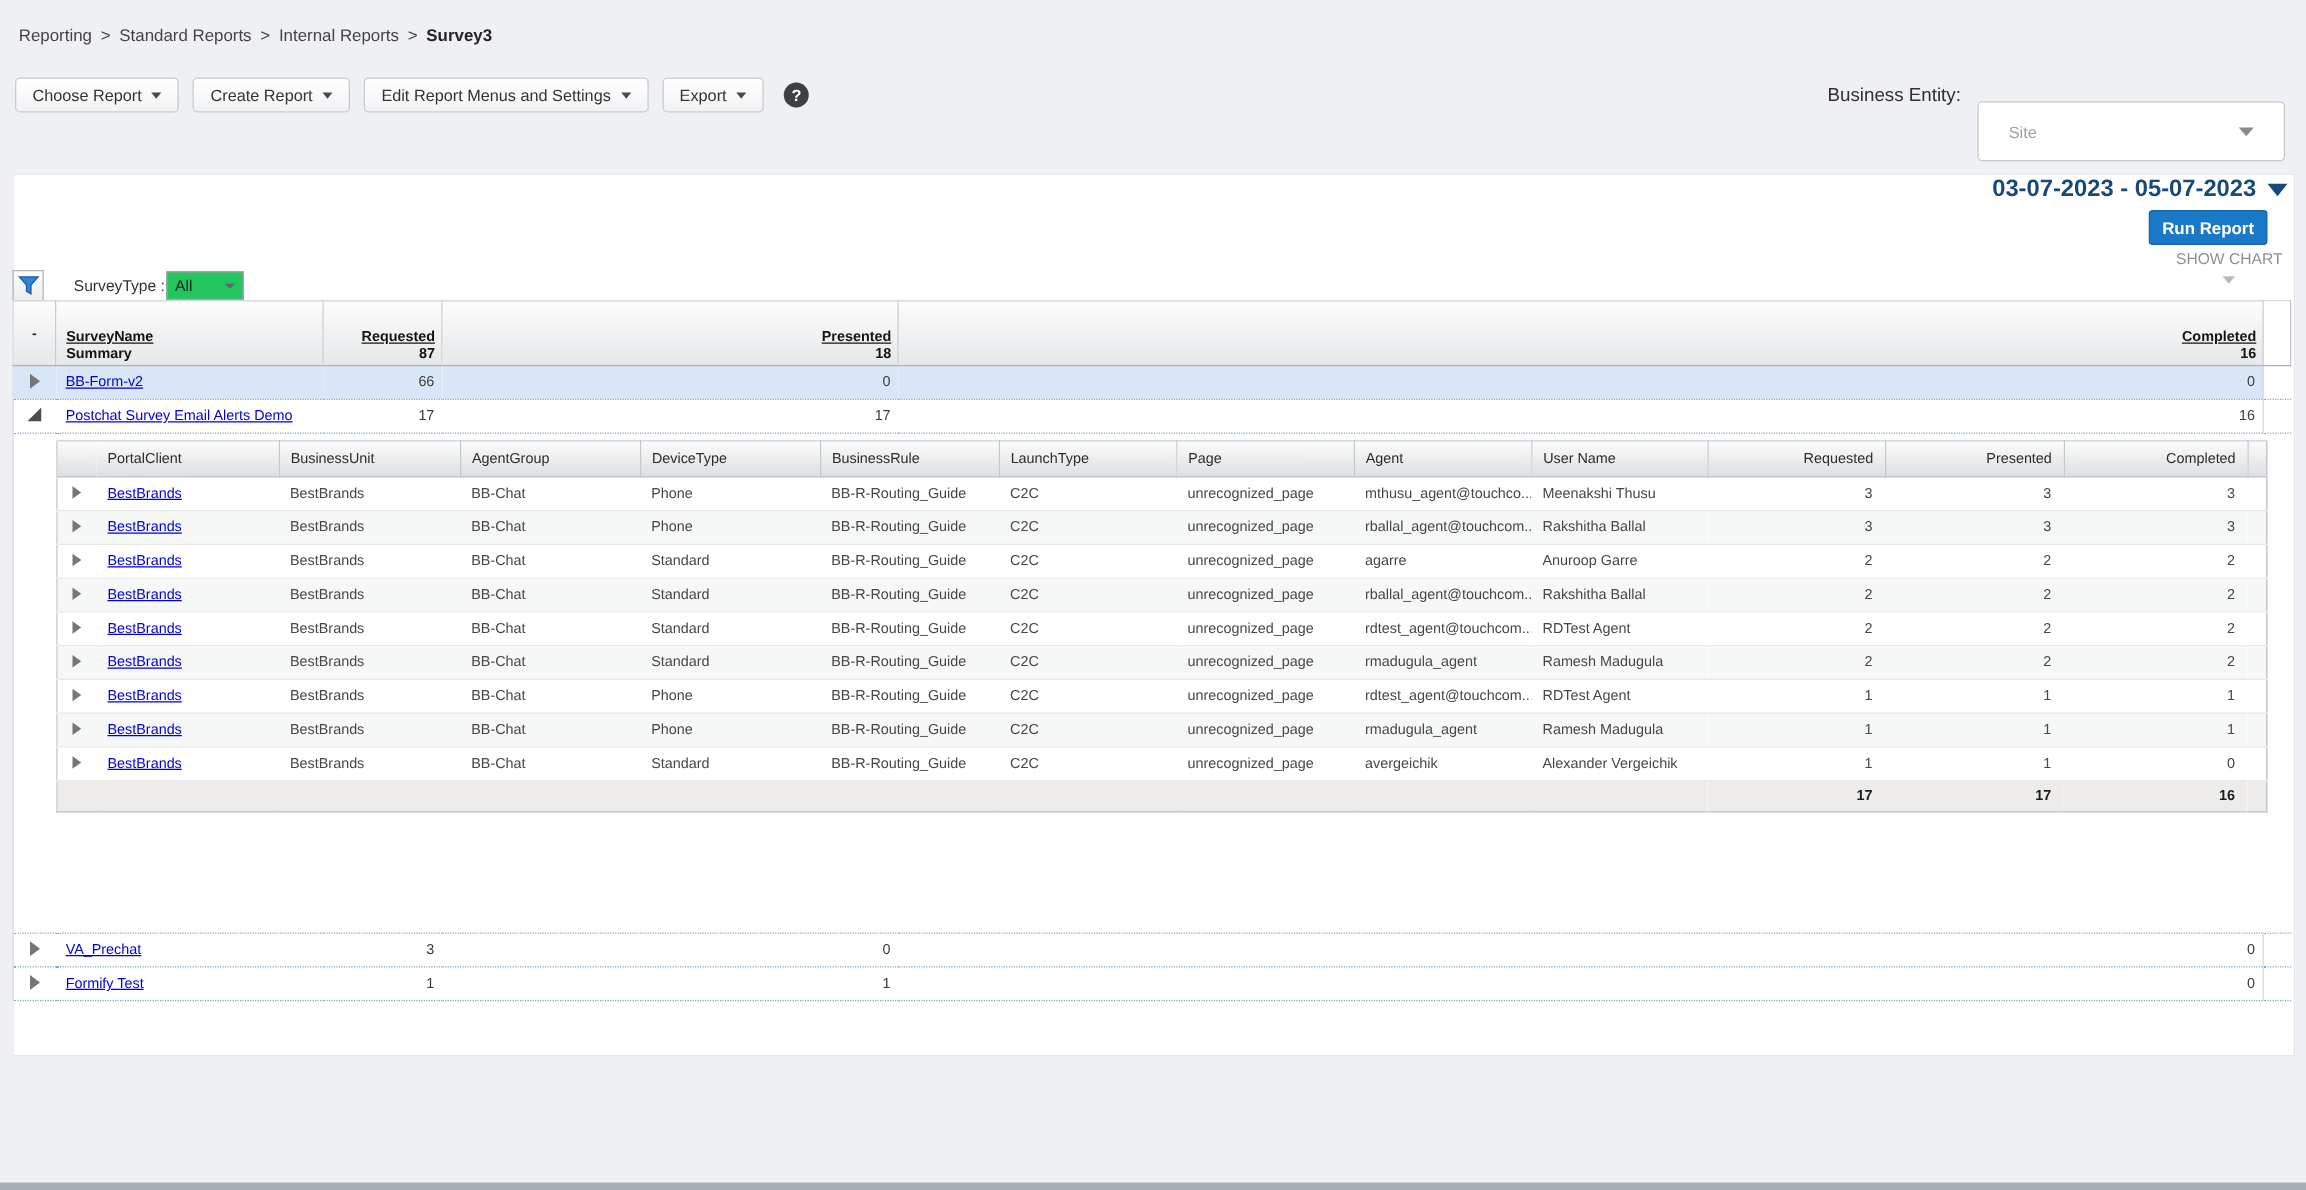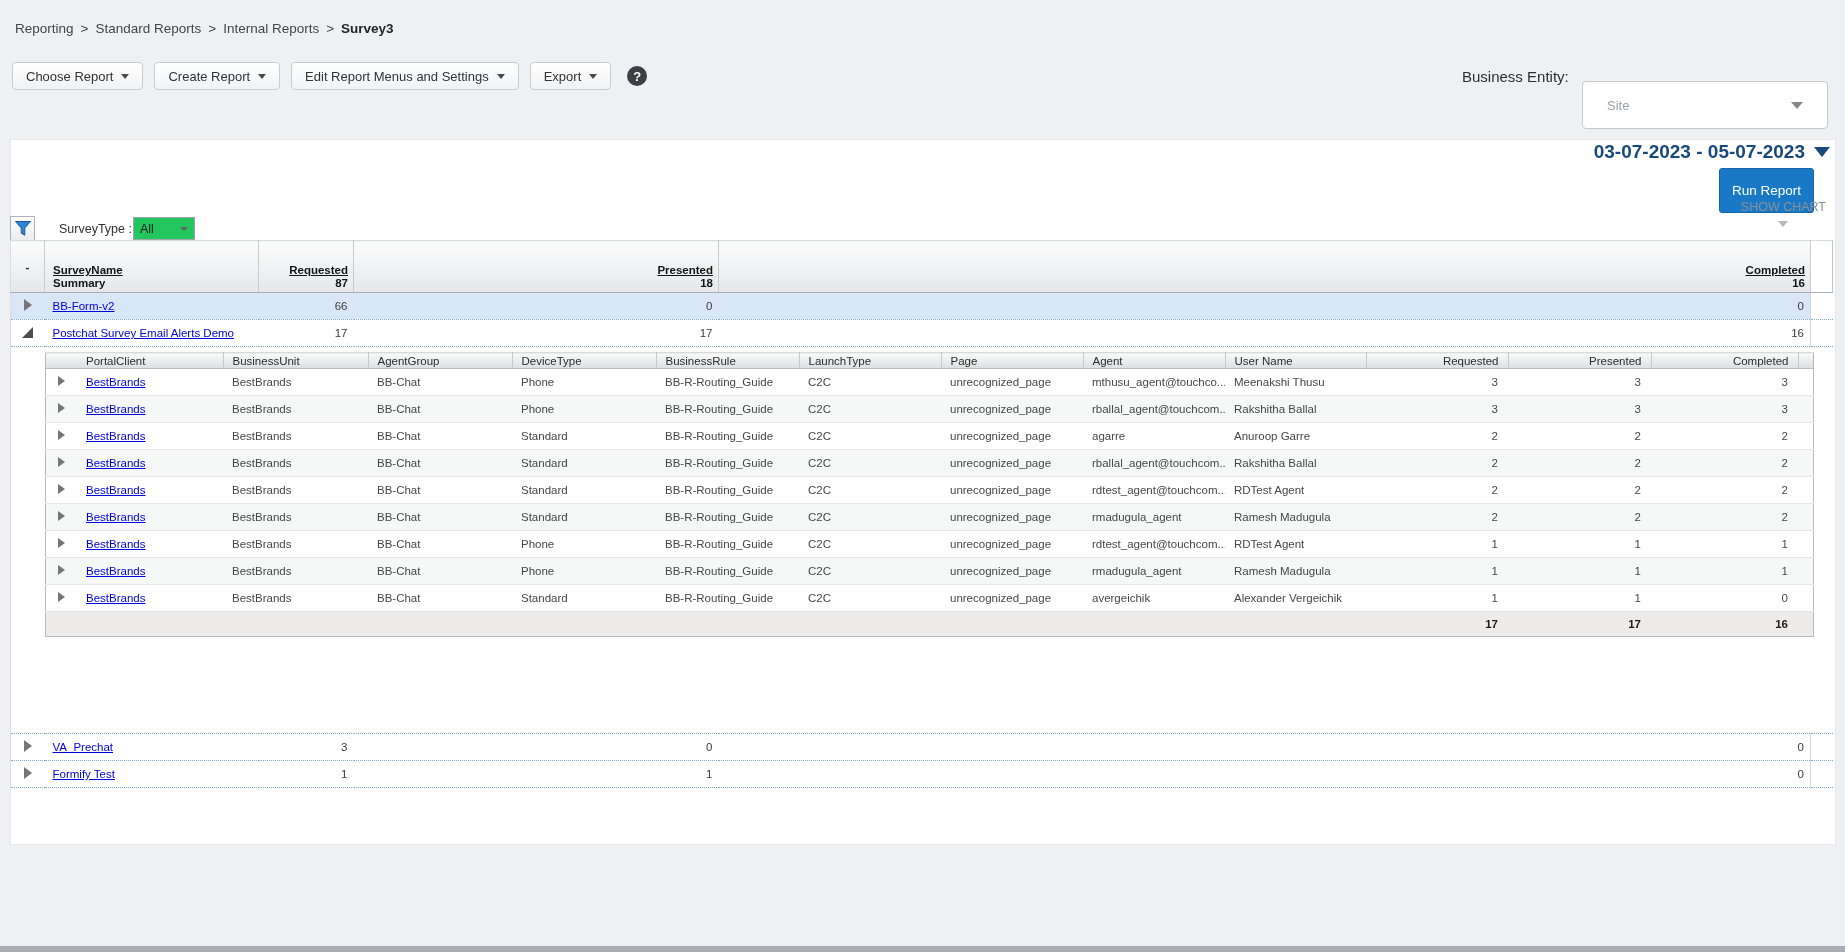--- a/index.html
+++ b/index.html
@@ -46,24 +46,25 @@
   
   .panel { position:absolute; left:10px; top:139px; width:1826px; height:706px; background:#fff; border:1px solid #e6e8ea; }
 
   
   .daterange {
     position:absolute; right:15px; top:141px; display:flex; align-items:center; gap:9px;
     color:#17497c; font-size:19px; font-weight:bold; cursor:pointer;
   }
   .caret-date { width:0; height:0; border-left:8px solid transparent; border-right:8px solid transparent; border-top:10px solid #17497c; }
   .run-btn {
-    position:absolute; left:1719px; top:168px; width:95px; height:45px;
+    position:absolute; left:1719px; top:168px; width:95px; height:28px;
     background:#1a79c7; border:1px solid #1566ab; border-radius:3px; color:#fff;
     font-size:13.5px; display:flex; align-items:center; justify-content:center; cursor:pointer;
     font-family:inherit;
+    font-weight:bold;
   }
   .show-chart {
     position:absolute; right:19px; top:200px; display:flex; align-items:center; gap:7px;
     color:#8b9096; font-size:12.5px; cursor:pointer;flex-direction:column;
   }
   .caret-sc { width:0; height:0; border-left:5px solid transparent; border-right:5px solid transparent; border-top:6px solid #b7babd; }
 
   
   .filter-btn {
     position:absolute; left:10px; top:216px; width:25px; height:25px;
@@ -113,21 +114,21 @@
 
   
   .dcell { border-bottom:1px dotted #85a8cc; padding:5px 0 0 0; vertical-align:top; }
   .dcell-left { border-bottom:1px dotted #85a8cc; background:#fff; }
   .dgrid {
     border-collapse:collapse; table-layout:fixed; width:1768px; font-size:11.5px;
     border:1px solid #b7bbbf;
   }
   .dgrid th, .dgrid td { white-space:nowrap; overflow:hidden; }
   .dgrid thead th {
-    background:linear-gradient(#fbfbfb,#dcdee1); height:16px;
+    background:linear-gradient(#fbfbfb,#dcdee1); height:29px;
     border-right:1px solid #c6c9cc; border-bottom:1px solid #b7bbbf;
     font-weight:normal; color:#2c2c2c; text-align:left; padding:0 0 0 9px;
   }
   .dgrid thead th.num { text-align:right; padding:0 9px 0 0; }
   .dgrid thead th.dsp-h { border-right:none; padding:0; }
   .drow { height:27px; background:#fff; }
   .drow.alt { background:#f6f7f7; }
   .drow td { border-bottom:1px solid #e7e7e7; color:#474747; }
   .dc { padding-left:9px; }
   .dn { text-align:right; padding-right:10px; }

